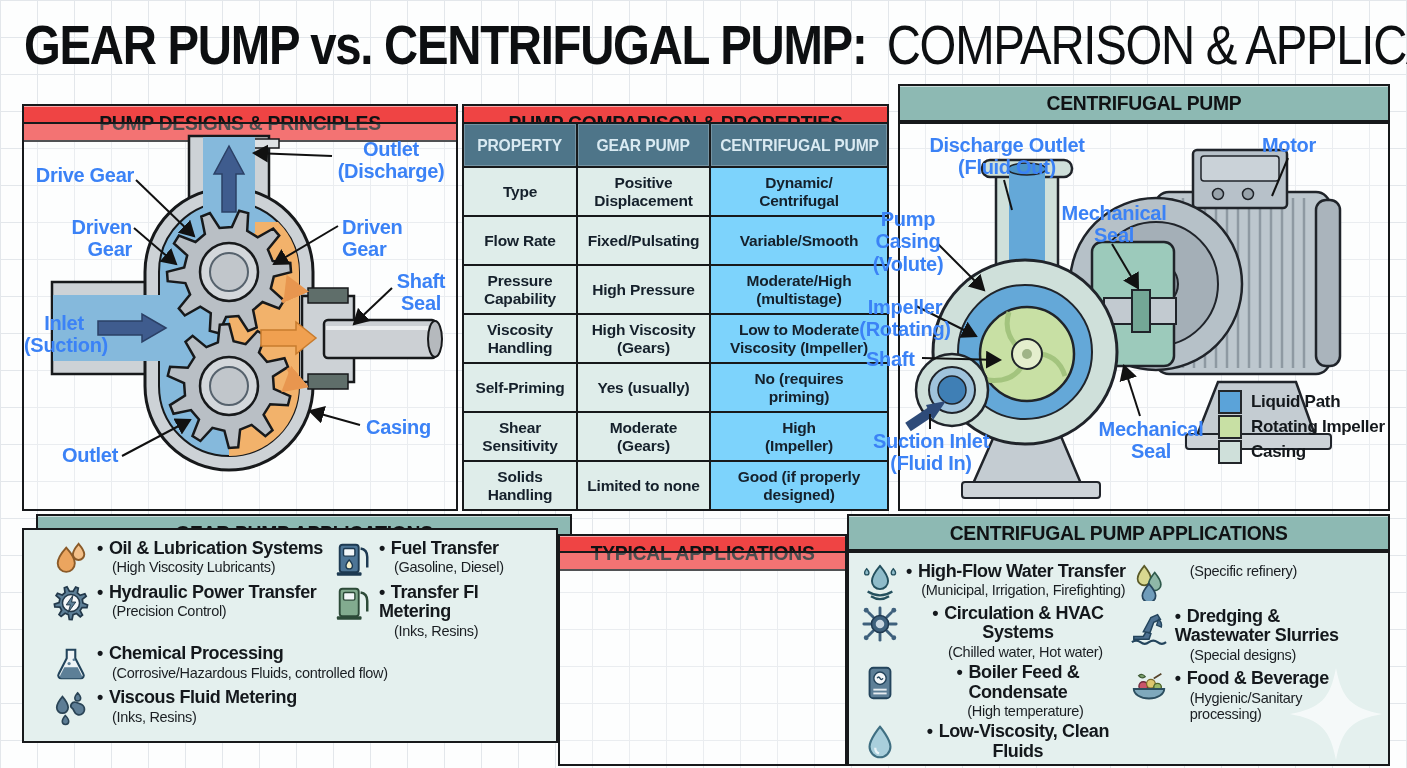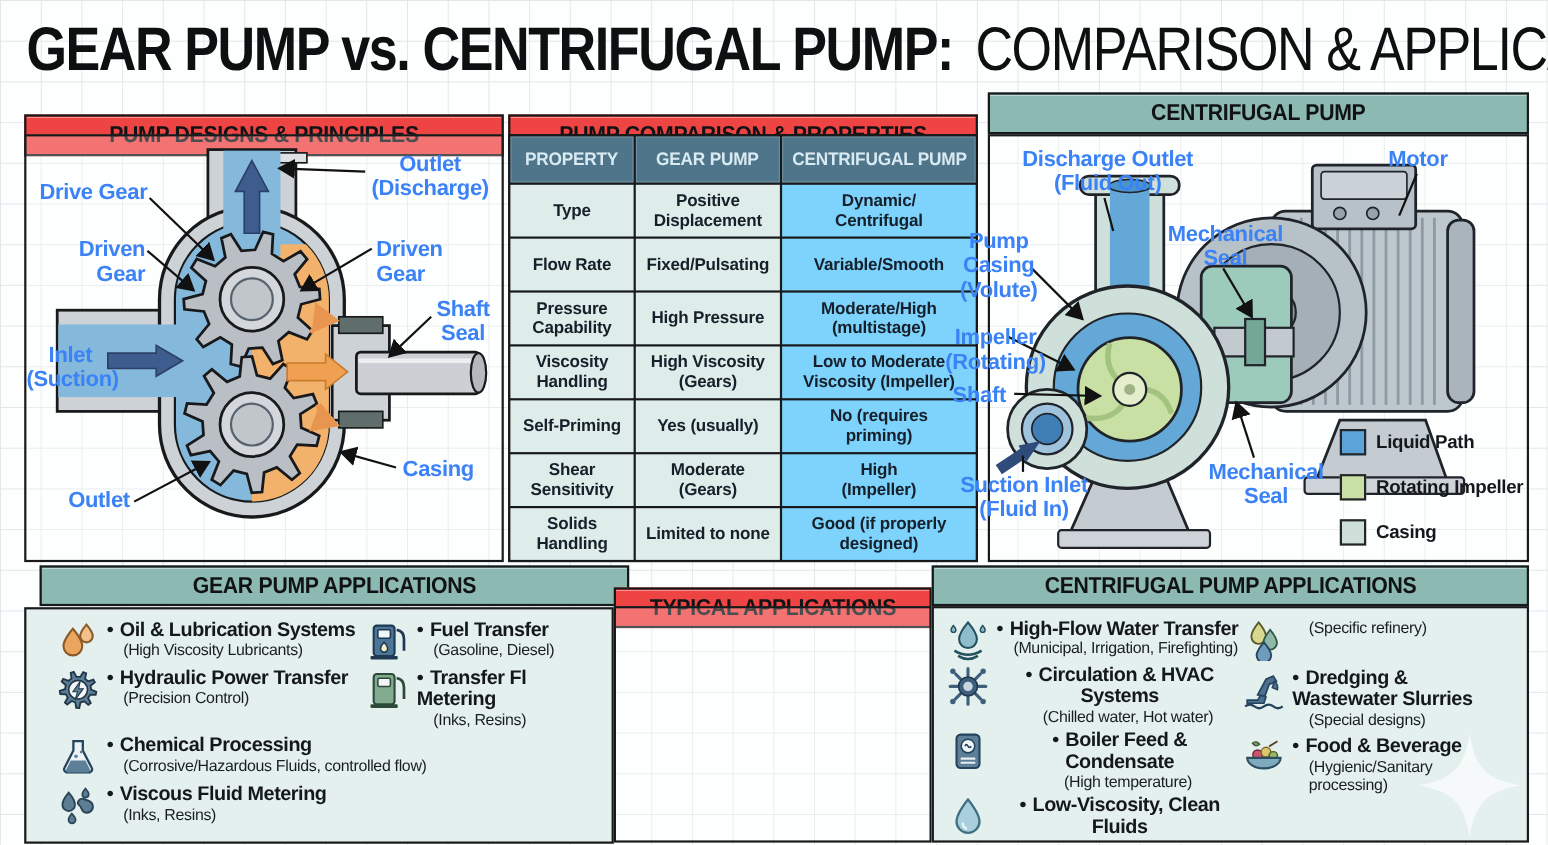--- a/index.html
+++ b/index.html
@@ -64,21 +64,21 @@
   .col-cent { background: #7dd3fc; }
 
   
   .dlabel {
     position: absolute; font-weight: 700; font-size: 20px; line-height: 1.12;
     color: #3b82f6; white-space: pre-line; letter-spacing: -0.3px;
   }
   .ta-c { text-align: center; } .ta-r { text-align: right; } .ta-l { text-align: left; }
 
   
-  #legend { left: 318px; top: 266px; display: flex; flex-direction: column; gap: 17px; }
+  #legend { left: 318px; top: 266px; display: flex; flex-direction: column; gap: 1px; }
   .leg-row { display: flex; align-items: center; gap: 9px; }
   .leg-swatch { width: 24px; height: 24px; border: 2px solid #23262a; flex: 0 0 auto; }
   .leg-label { font-weight: 700; font-size: 17px; letter-spacing: -0.3px; }
 
   
   .apps-body { padding: 9px 10px 6px 12px; overflow: hidden; }
   #gear-apps-grid { display: grid; grid-template-columns: 1.32fr 1fr; row-gap: 5px; column-gap: 2px; }
   #gear-apps-grid .app-item:nth-child(5),
   #gear-apps-grid .app-item:nth-child(6) { grid-column: 1 / -1; }
   .two-cols { display: flex; }
@@ -332,21 +332,21 @@
 <div class="abs bar bar-teal" style="left:36px;top:514px;width:536px;height:37px;">
     <span>GEAR PUMP APPLICATIONS</span>
   </div>
 <div class="abs bar bar-gray" style="left:558px;top:514px;width:289px;height:37px;">
     <span>TYPICAL APPLICATIONS</span>
   </div>
 <div class="abs bar bar-teal" style="left:847px;top:514px;width:543px;height:37px;">
     <span>CENTRIFUGAL PUMP APPLICATIONS</span>
   </div>
 
-<div class="abs solid-panel apps-body" style="left:22px;top:552px;width:536px;height:215px;padding-left:28px;">
+<div class="abs solid-panel apps-body" style="left:22px;top:528px;width:536px;height:215px;padding-left:28px;">
   <div id="gear-apps-grid">
       <div class="app-item">
         <span class="app-icon">
           <svg viewBox="0 0 40 40">
             <path d="M15 8 C15 8 6 18 6 24.5 a9 9 0 0 0 18 0 C24 18 15 8 15 8Z" fill="#eba55f" stroke="#8a5a28" stroke-width="2"></path>
             <path d="M28 4 C28 4 22 11 22 15 a6 6 0 0 0 12 0 C34 11 28 4 28 4Z" fill="#f3c089" stroke="#8a5a28" stroke-width="2"></path>
           </svg>
         </span>
         <span class="app-text">
           <span class="app-title"><span class="bullet">•</span><span>Oil &amp; Lubrication Systems</span></span>

